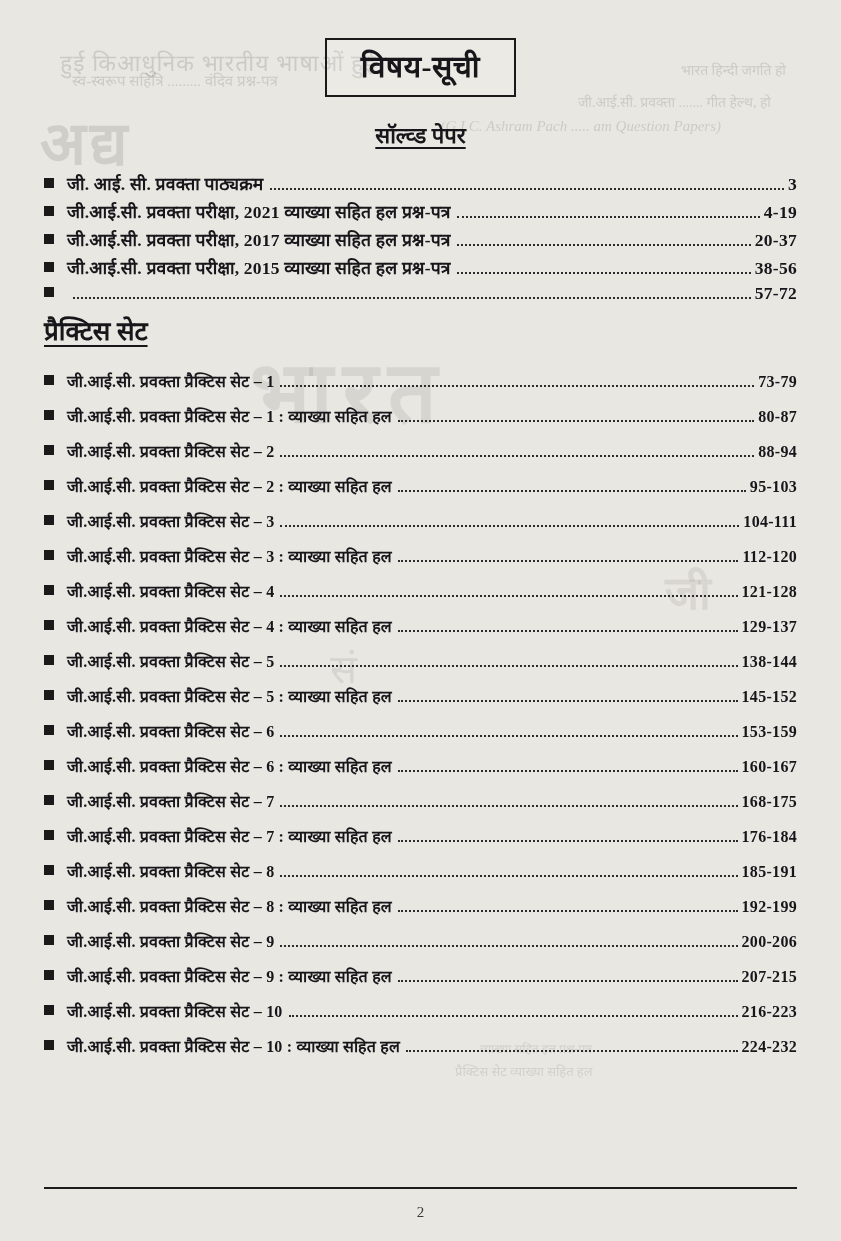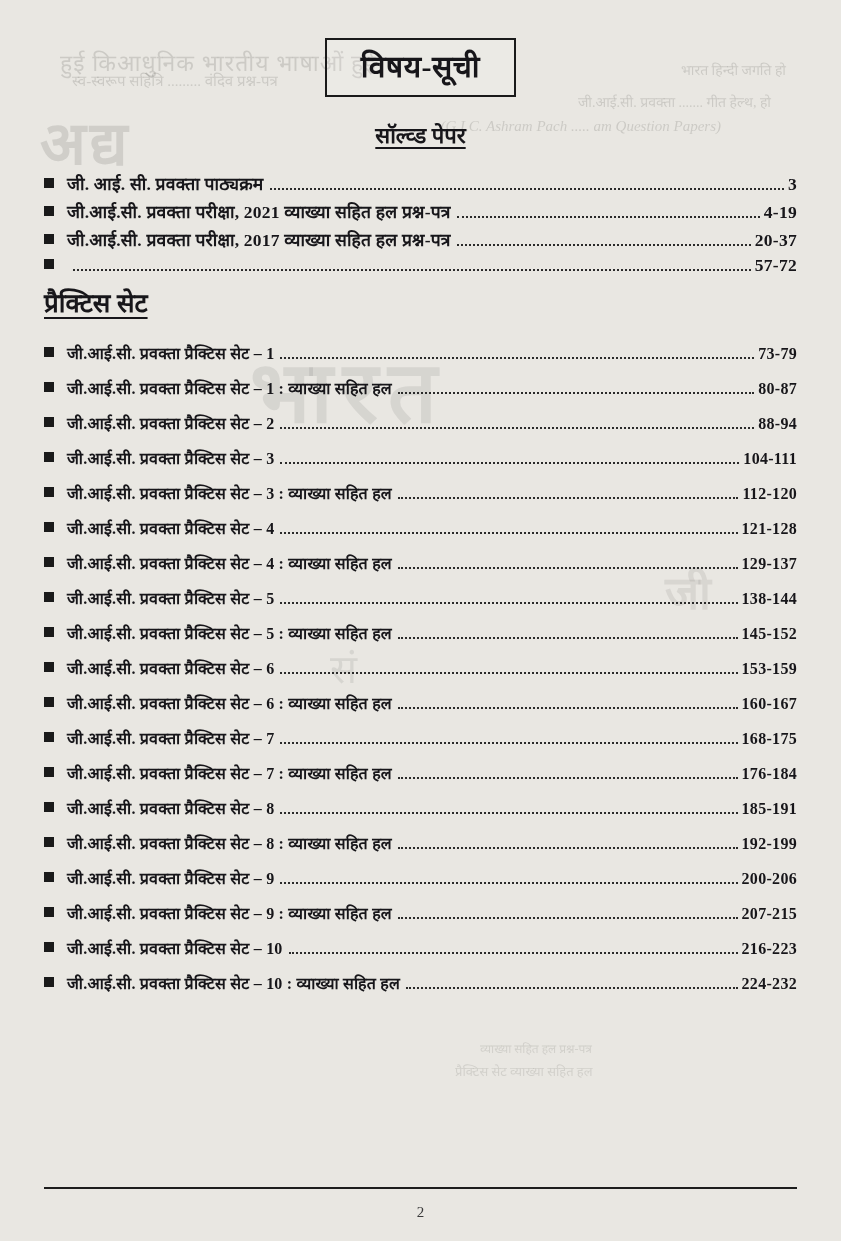--- a/index.html
+++ b/index.html
@@ -174,20 +174,26 @@
         <span class="pages">4-19</span>
       </div>
       <div class="toc-row">
         <span class="bullet"></span>
         <span class="toc-label">जी.आई.सी. प्रवक्ता परीक्षा, 2017 व्याख्या सहित हल प्रश्न-पत्र</span>
         <span class="leader"></span>
         <span class="pages">20-37</span>
       </div>
       <div class="toc-row">
         <span class="bullet"></span>
+        <span class="toc-label">जी.आई.सी. प्रवक्ता परीक्षा, 2015 व्याख्या सहित हल प्रश्न-पत्र</span>
+        <span class="leader"></span>
+        <span class="pages">38-56</span>
+      </div>
+      <div class="toc-row">
+        <span class="bullet"></span>
         <span class="leader"></span>
         <span class="pages">57-72</span>
       </div>
     </div>
 
   <div class="section-heading">प्रैक्टिस सेट</div>
 
   <div class="toc loose" id="practice-list">
       <div class="toc-row">
         <span class="bullet"></span>
@@ -199,20 +205,26 @@
         <span class="bullet"></span>
         <span class="toc-label">जी.आई.सी. प्रवक्ता प्रैक्टिस सेट – 1 : व्याख्या सहित हल</span>
         <span class="leader"></span>
         <span class="pages">80-87</span>
       </div>
       <div class="toc-row">
         <span class="bullet"></span>
         <span class="toc-label">जी.आई.सी. प्रवक्ता प्रैक्टिस सेट – 2</span>
         <span class="leader"></span>
         <span class="pages">88-94</span>
+      </div>
+      <div class="toc-row">
+        <span class="bullet"></span>
+        <span class="toc-label">जी.आई.सी. प्रवक्ता प्रैक्टिस सेट – 2 : व्याख्या सहित हल</span>
+        <span class="leader"></span>
+        <span class="pages">95-103</span>
       </div>
       <div class="toc-row">
         <span class="bullet"></span>
         <span class="toc-label">जी.आई.सी. प्रवक्ता प्रैक्टिस सेट – 3</span>
         <span class="leader"></span>
         <span class="pages">104-111</span>
       </div>
       <div class="toc-row">
         <span class="bullet"></span>
         <span class="toc-label">जी.आई.सी. प्रवक्ता प्रैक्टिस सेट – 3 : व्याख्या सहित हल</span>

